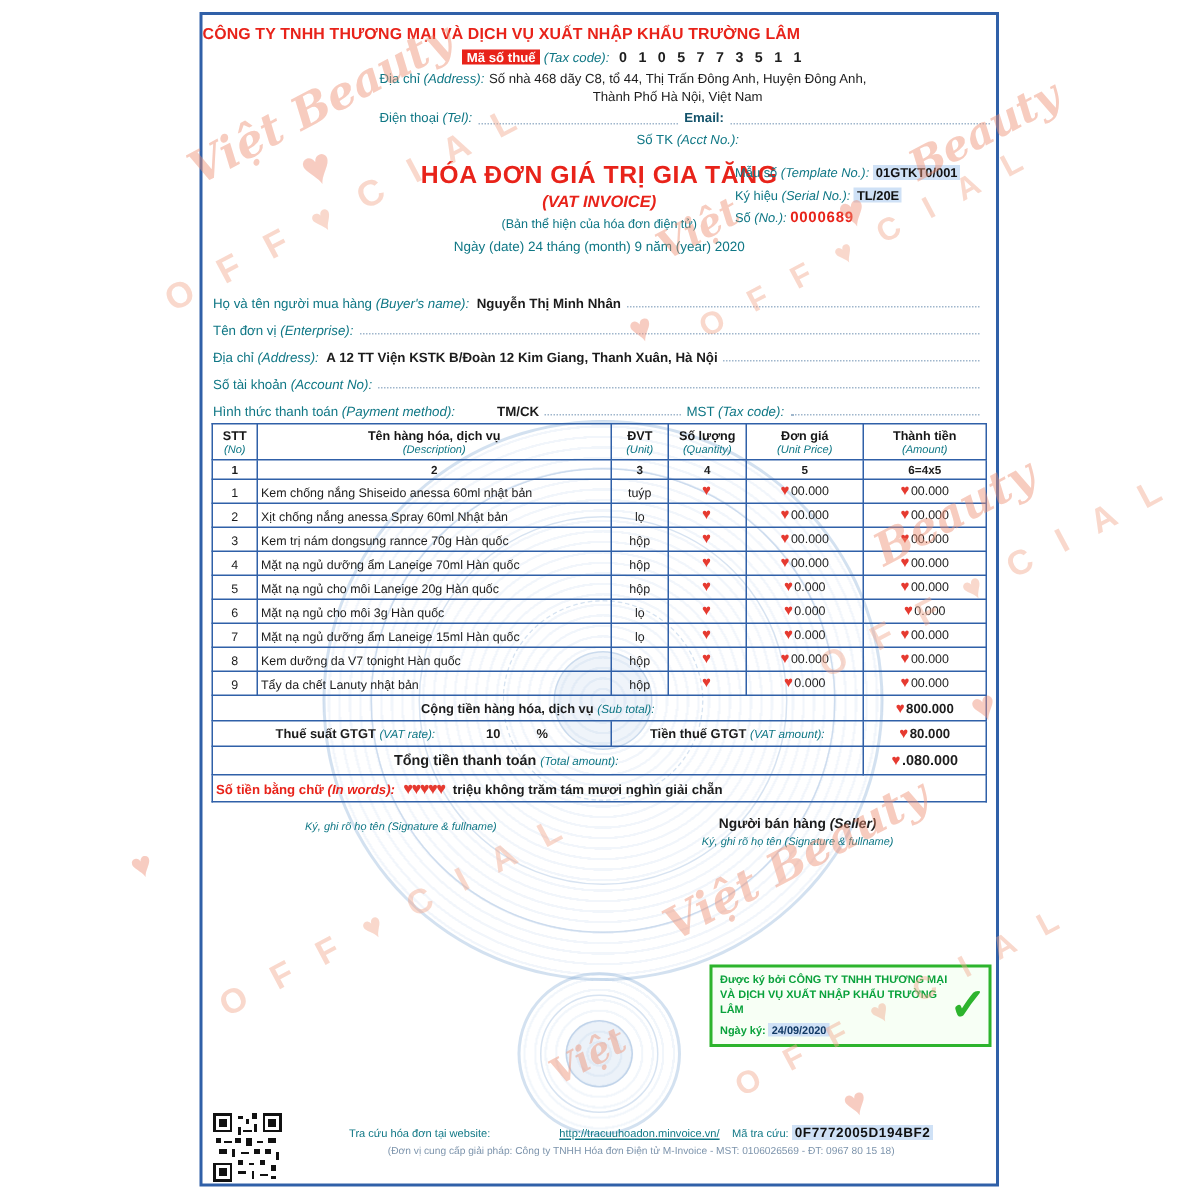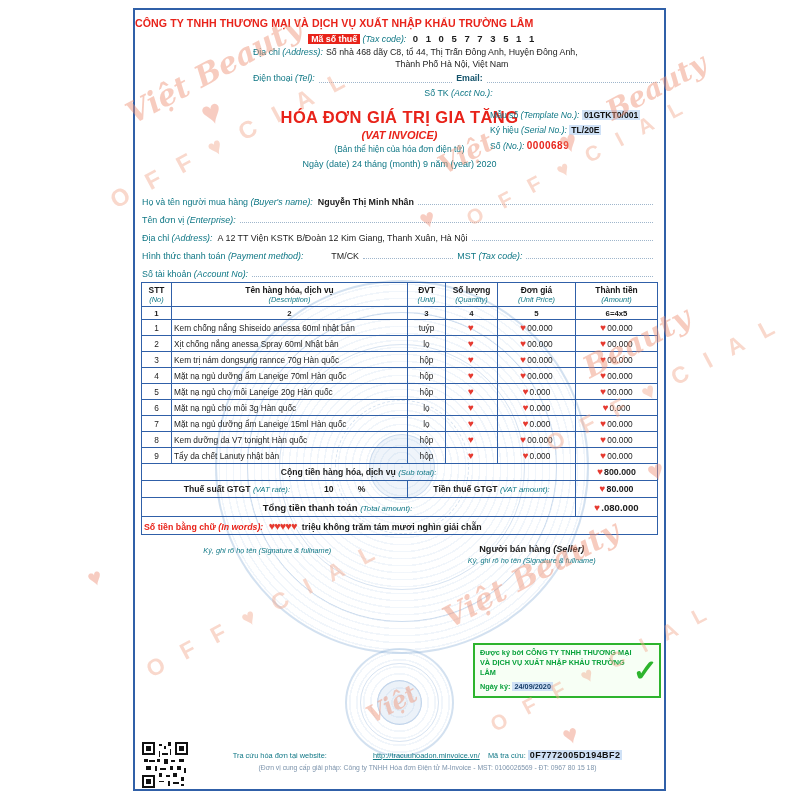--- a/index.html
+++ b/index.html
@@ -42,21 +42,21 @@
   .note{font-size:8.4px;color:var(--label-teal,#0f7785);margin-top:3px;}
   .dateline{font-size:9px;color:var(--label-teal,#0f7785);margin-top:5px;}
   .meta{position:absolute;right:4px;top:0;width:170px;text-align:left;font-size:8.6px;line-height:1.7;}
   .meta b{color:#111;}
   .hl{background:var(--highlight-blue,#cfe1f6);padding:0 2px;}
   .num{color:var(--accent-red,#e8231a);font-weight:bold;font-size:10px;letter-spacing:.5px;}
 
   .buyer{margin:20px 7px 0;}
   .brow{display:flex;align-items:flex-end;height:18px;font-size:8.9px;}
   .val{font-weight:600;margin-left:5px;}
-  .val.normal{font-weight:normal;margin-top:16px;}
+  .val.normal{font-weight:bold;margin-top:16px;}
 
   table{width:calc(100% - 12px);margin:3px 6px 0;border-collapse:collapse;table-layout:fixed;}
   th,td{border:1px solid var(--frame-blue,#3060a8);padding:0 2px;}
   th{padding:2px 1px;}
   .hv{display:block;font-weight:bold;font-size:8.4px;color:#161616;}
   .he{display:block;font-style:italic;font-size:7.4px;font-weight:normal;color:var(--label-teal,#0f7785);}
   .idx td{font-size:7.8px;font-weight:bold;text-align:center;height:12px;}
   .item td{height:15px;font-size:8.3px;}
   .item .desc{text-align:left;}
   td.c{text-align:center;}
@@ -190,29 +190,29 @@
       <div class="brow">
         <span class="lb"><span>Tên đơn vị</span> <i>(Enterprise):</i></span>
         <span class="fill"></span>
       </div>
       <div class="brow">
         <span class="lb"><span>Địa chỉ</span> <i>(Address):</i></span>
         <span class="val normal">A 12 TT Viện KSTK B/Đoàn 12 Kim Giang, Thanh Xuân, Hà Nội</span>
         <span class="fill"></span>
       </div>
       <div class="brow">
+        <span class="lb"><span>Số tài khoản</span> <i>(Account No):</i></span>
+        <span class="fill"></span>
+      </div>
+      <div class="brow">
         <span class="lb"><span>Hình thức thanh toán</span> <i>(Payment method):</i></span>
         <span class="val normal" style="margin-left:28px;">TM/CK</span>
         <span class="fill"></span>
         <span class="lb"><span>MST</span> <i>(Tax code):</i></span>
         <span class="fill" style="flex:1.4"></span>
-      </div>
-      <div class="brow">
-        <span class="lb"><span>Số tài khoản</span> <i>(Account No):</i></span>
-        <span class="fill"></span>
       </div>
     </div>
 
     <table>
       <colgroup>
         <col style="width:30px">
           <col>
           <col style="width:38px">
         <col style="width:52px">
           <col style="width:78px">

